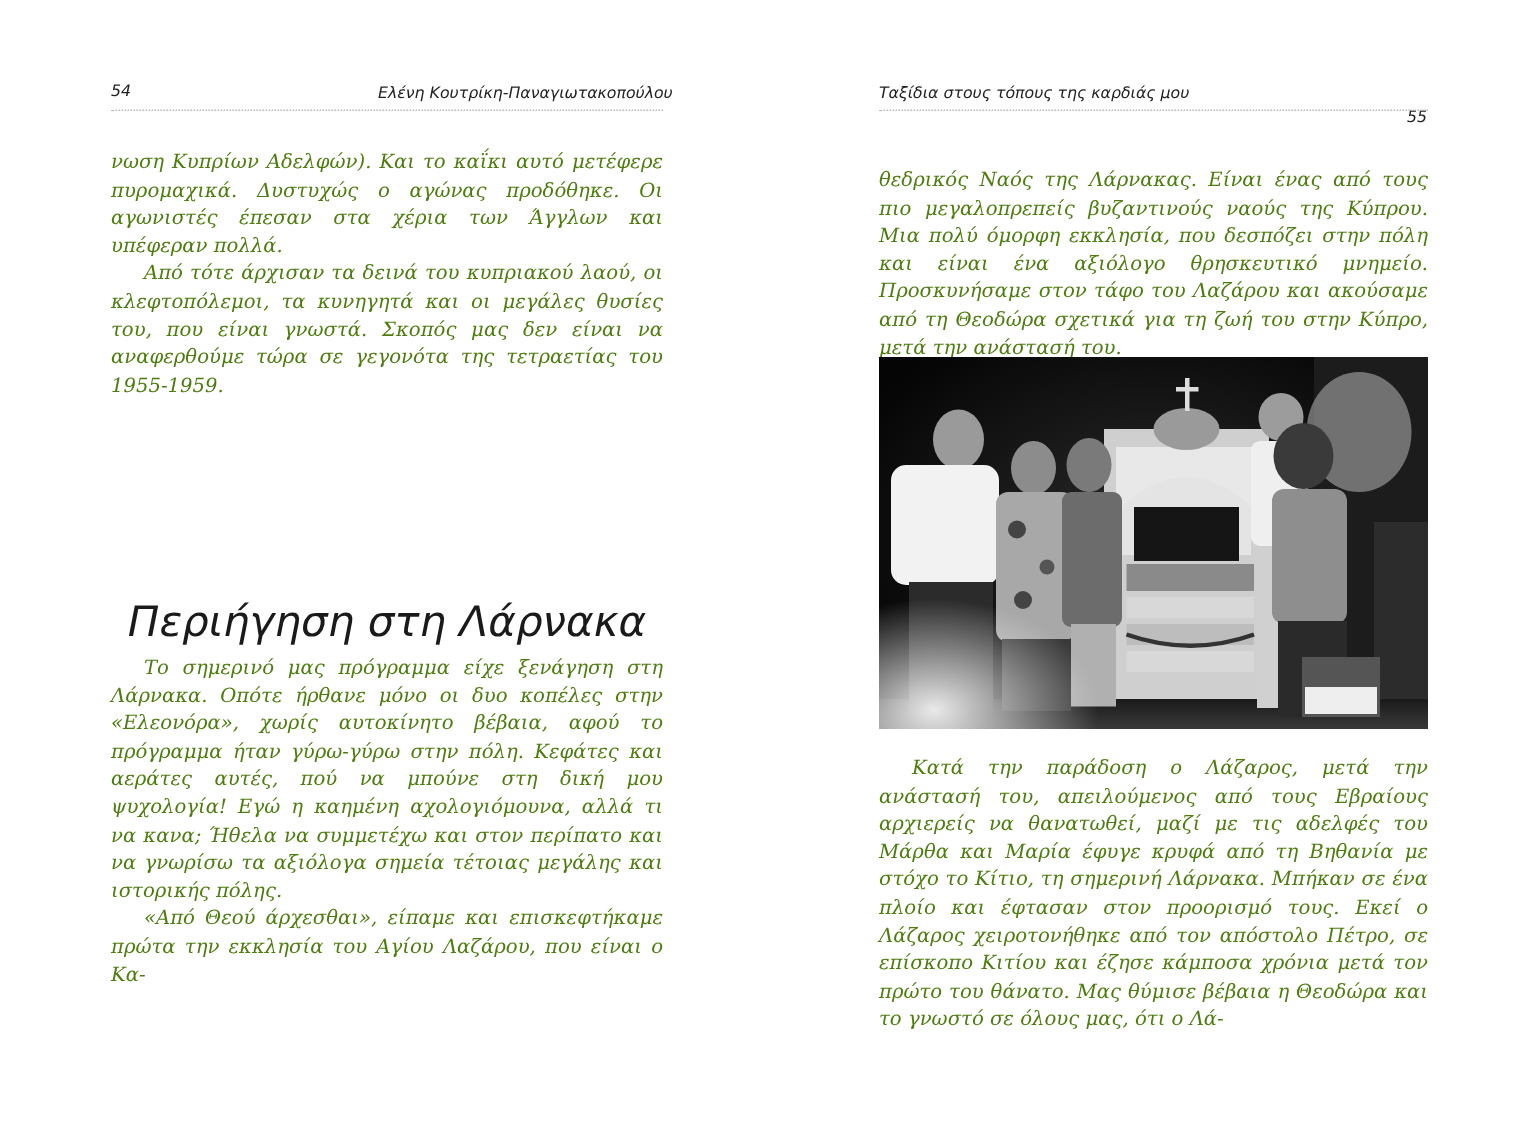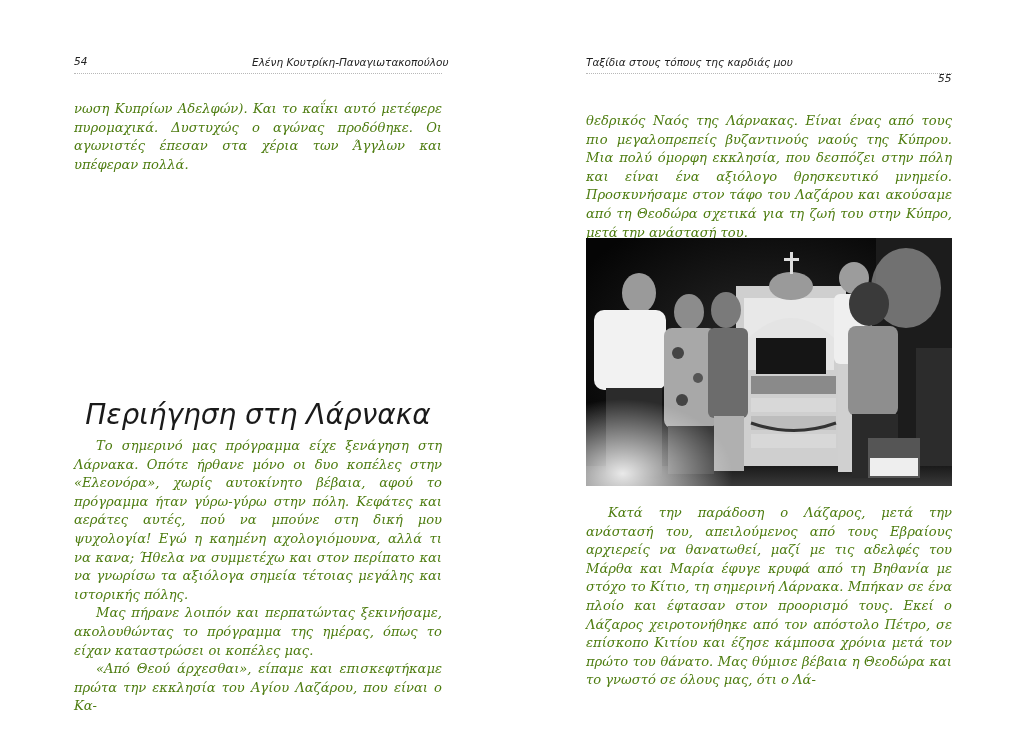--- a/index.html
+++ b/index.html
@@ -41,27 +41,27 @@
 </head>
 <body>
 
 <div class="page page-left">
   <span class="pnum" style="left:74px; top:55px;">54</span>
   <span class="running-head" style="left:252px; width:188px; white-space:nowrap;">Ελένη Κουτρίκη-Παναγιωτακοπούλου</span>
   <div class="rh-rule" style="left:74px; width:368px;"></div>
 
   <div class="body-text" style="left:74px; top:100px; width:368px;">
     <p>νωση Κυπρίων Αδελφών). Και το καΐκι αυτό μετέφερε πυρομαχικά. Δυστυχώς ο αγώνας προδόθηκε. Οι αγωνιστές έπεσαν στα χέρια των Άγγλων και υπέφεραν πολλά.</p>
+    <p class="ind">Από τότε άρχισαν τα δεινά του κυπριακού λαού, οι κλεφτοπόλεμοι, τα κυνηγητά και οι μεγάλες θυσίες του, που είναι γνωστά. Σκοπός μας δεν είναι να αναφερθούμε τώρα σε γεγονότα της τετραετίας του 1955-1959.</p>
   </div>
 
   <h2 class="section-title" style="left:74px; top:398px; width:368px;">Περιήγηση στη Λάρνακα</h2>
 
   <div class="body-text" style="left:74px; top:437px; width:368px;">
     <p class="ind">Το σημερινό μας πρόγραμμα είχε ξενάγηση στη Λάρνακα. Οπότε ήρθανε μόνο οι δυο κοπέλες στην «Ελεονόρα», χωρίς αυτοκίνητο βέβαια, αφού το πρόγραμμα ήταν γύρω-γύρω στην πόλη. Κεφάτες και αεράτες αυτές, πού να μπούνε στη δική μου ψυχολογία! Εγώ η καημένη αχολογιόμουνα, αλλά τι να κανα; Ήθελα να συμμετέχω και στον περίπατο και να γνωρίσω τα αξιόλογα σημεία τέτοιας μεγάλης και ιστορικής πόλης.</p>
-    <p class="ind">Μας πήρανε λοιπόν και περπατώντας ξεκινήσαμε, ακολουθώντας το πρόγραμμα της ημέρας, όπως το είχαν καταστρώσει οι κοπέλες μας.</p>
     <p class="ind">«Από Θεού άρχεσθαι», είπαμε και επισκεφτήκαμε πρώτα την εκκλησία του Αγίου Λαζάρου, που είναι ο Κα-</p>
   </div>
 </div>
 
 <div class="page page-right">
   <span class="running-head" style="left:74px; width:260px; white-space:nowrap;">Ταξίδια στους τόπους της καρδιάς μου</span>
   <span class="pnum" style="left:426px; top:72px;text-align:center;">55</span>
   <div class="rh-rule" style="left:74px; width:366px;"></div>
 
   <div class="body-text" style="left:74px; top:112px; width:366px;">

